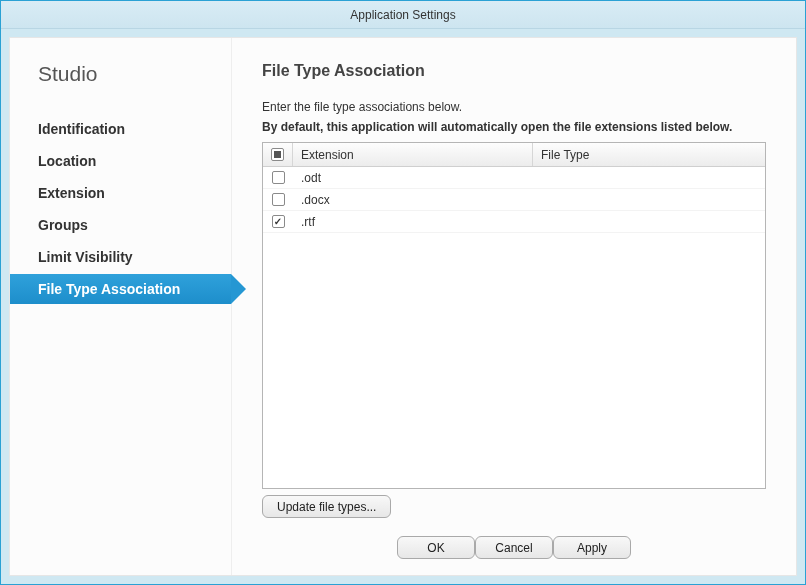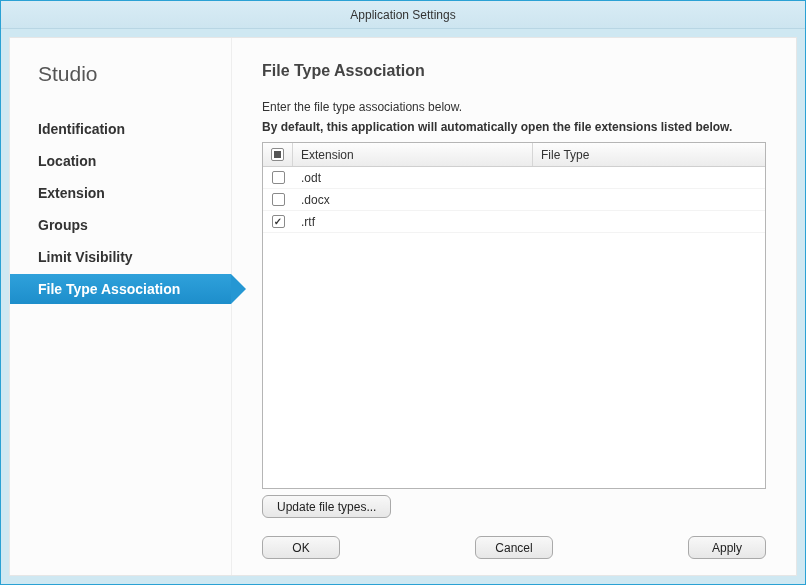--- a/index.html
+++ b/index.html
@@ -202,21 +202,21 @@
       background: linear-gradient(#f8f8f8, #e7e7e7);
       border: 1px solid #a9a9a9;
       border-radius: 6px;
       font-size: 12px;
       color: #222;
       cursor: pointer;
       font-family: inherit;
     }
     .footer {
       display: flex;
-      justify-content: space-between;
+      justify-content: center;
       padding-top: 18px;
     }
     .footer .btn {
       min-width: 78px;
     }
   </style>
 </head>
 <body>
 
 <div class="window">

